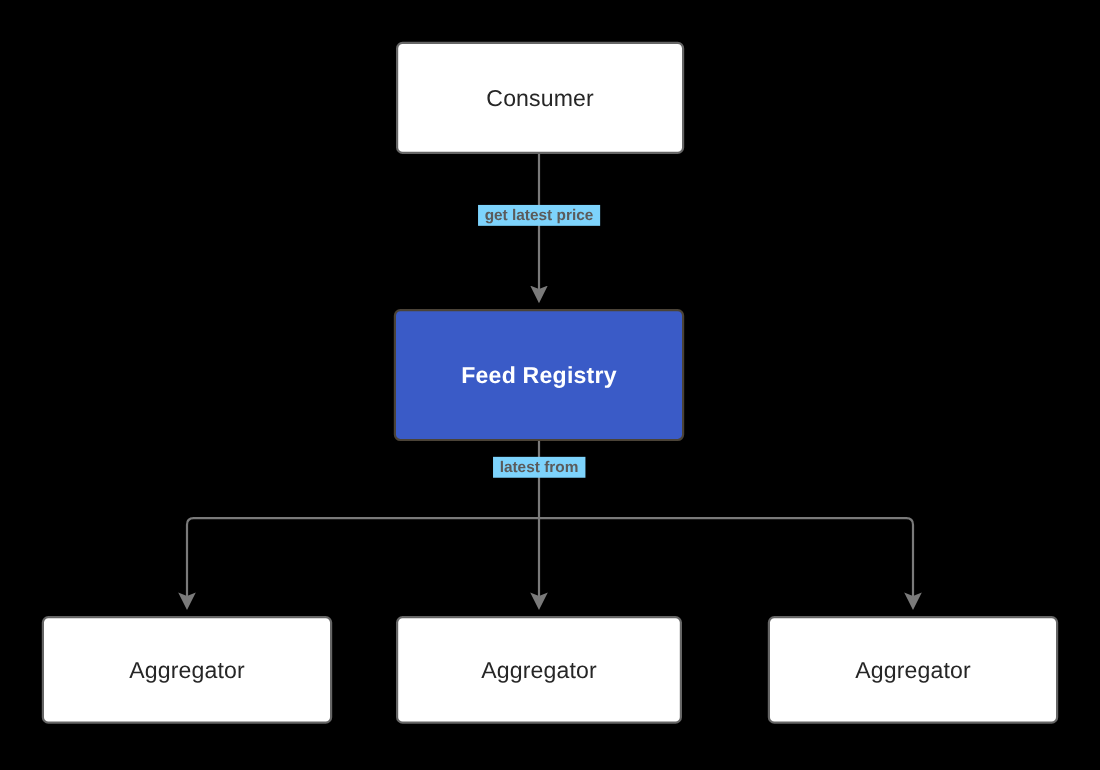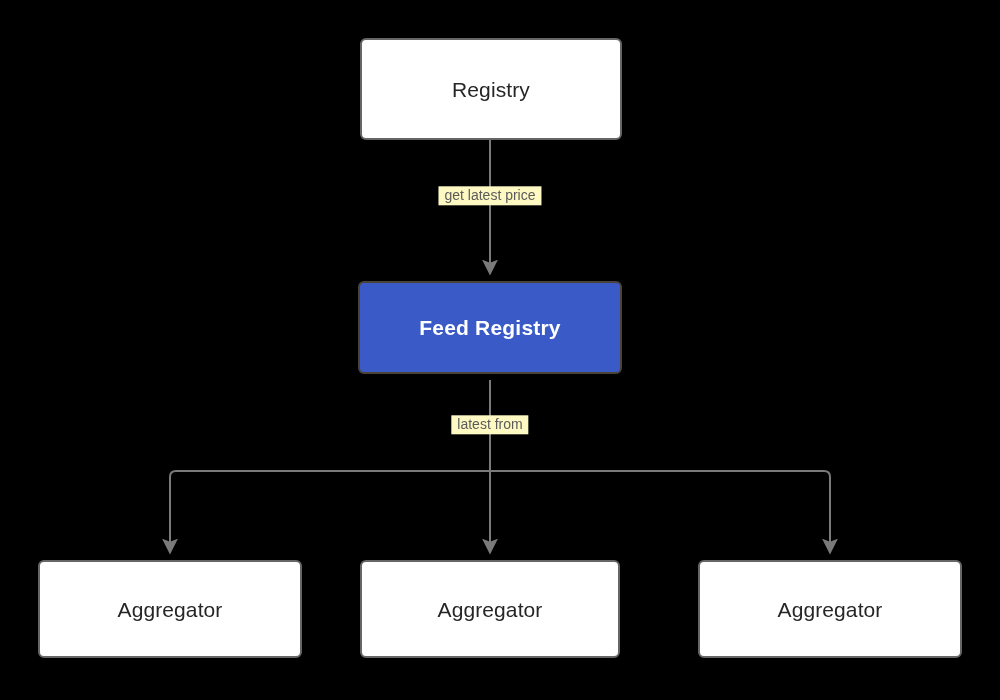--- a/index.html
+++ b/index.html
@@ -57,30 +57,30 @@
   .node-label {
     line-height: 1;
     white-space: nowrap;
     user-select: none;
   }
   .edge-label {
     position: absolute;
     transform: translate(-50%, -50%);
     color: #5b5b5b;
     font-size: 14px;
-    font-weight: 400;
+    font-weight: 700;
     white-space: nowrap;
-    background: #fef9c3;
+    background: #7dd3fc;
     padding: 2px 6px;
     line-height: 1.1;
     z-index: 3;
     user-select: none;
   }
   #node-consumer   { left: 360px; top: 38px;  width: 262px; height: 102px; }
-  #node-registry   { left: 358px; top: 281px; width: 264px; height: 93px; justify-content: center;  }
+  #node-registry   { left: 358px; top: 281px; width: 264px; height: 120px; justify-content: center;  }
   #node-agg-1      { left: 38px;  top: 560px; width: 264px; height: 98px;  }
   #node-agg-2      { left: 360px; top: 560px; width: 260px; height: 98px;  }
   #node-agg-3      { left: 698px; top: 560px; width: 264px; height: 98px;  }
   #label-get-latest-price { left: 490px; top: 196px; }
   #label-reads-from       { left: 490px; top: 425px; }
 </style>
 </head>
 <body>
 
 <div id="canvas">
@@ -107,21 +107,21 @@
     <g>
       <path d="M 490 471 L 490 551" stroke="#7a7a7a" stroke-width="2" fill="none" marker-end="url(#arrowhead)"></path>
     </g>
 
     <g>
       <path d="M 490 471 L 824 471 Q 830 471 830 477 L 830 551" stroke="#7a7a7a" stroke-width="2" fill="none" stroke-linejoin="round" marker-end="url(#arrowhead)"></path>
     </g>
   </svg>
 
   <div id="node-consumer" class="node node-plain">
-    <span class="node-label">Registry</span>
+    <span class="node-label">Consumer</span>
   </div>
 
   <div id="node-registry" class="node node-highlight">
     <span class="node-label">Feed Registry</span>
   </div>
 
   <div id="node-agg-1" class="node node-plain">
     <span class="node-label">Aggregator</span>
   </div>
 

